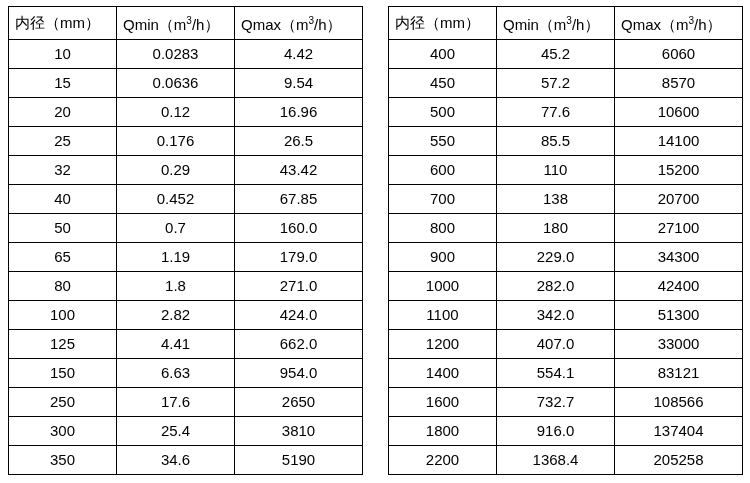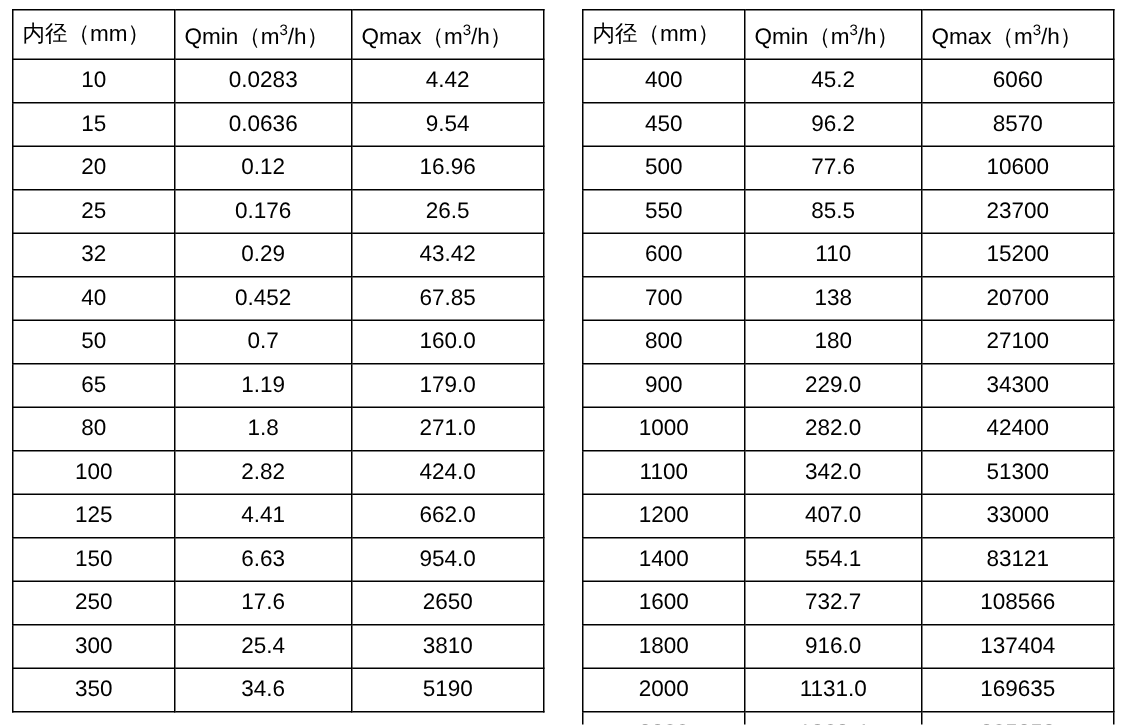--- a/index.html
+++ b/index.html
@@ -168,32 +168,32 @@
         </tr>
       </thead>
       <tbody>
         <tr>
             <td>400</td>
             <td>45.2</td>
             <td>6060</td>
           </tr>
         <tr>
             <td>450</td>
-            <td>96.2</td>
+            <td>57.2</td>
             <td>8570</td>
           </tr>
         <tr>
             <td>500</td>
             <td>77.6</td>
             <td>10600</td>
           </tr>
         <tr>
             <td>550</td>
             <td>85.5</td>
-            <td>23700</td>
+            <td>14100</td>
           </tr>
         <tr>
             <td>600</td>
             <td>110</td>
             <td>15200</td>
           </tr>
         <tr>
             <td>700</td>
             <td>138</td>
             <td>20700</td>
@@ -232,25 +232,20 @@
             <td>1600</td>
             <td>732.7</td>
             <td>108566</td>
           </tr>
         <tr>
             <td>1800</td>
             <td>916.0</td>
             <td>137404</td>
           </tr>
         <tr>
-            <td>2000</td>
-            <td>1131.0</td>
-            <td>169635</td>
-          </tr>
-        <tr>
             <td>2200</td>
             <td>1368.4</td>
             <td>205258</td>
           </tr>
       </tbody>
     </table>
 
   </div>
 </div>
 

